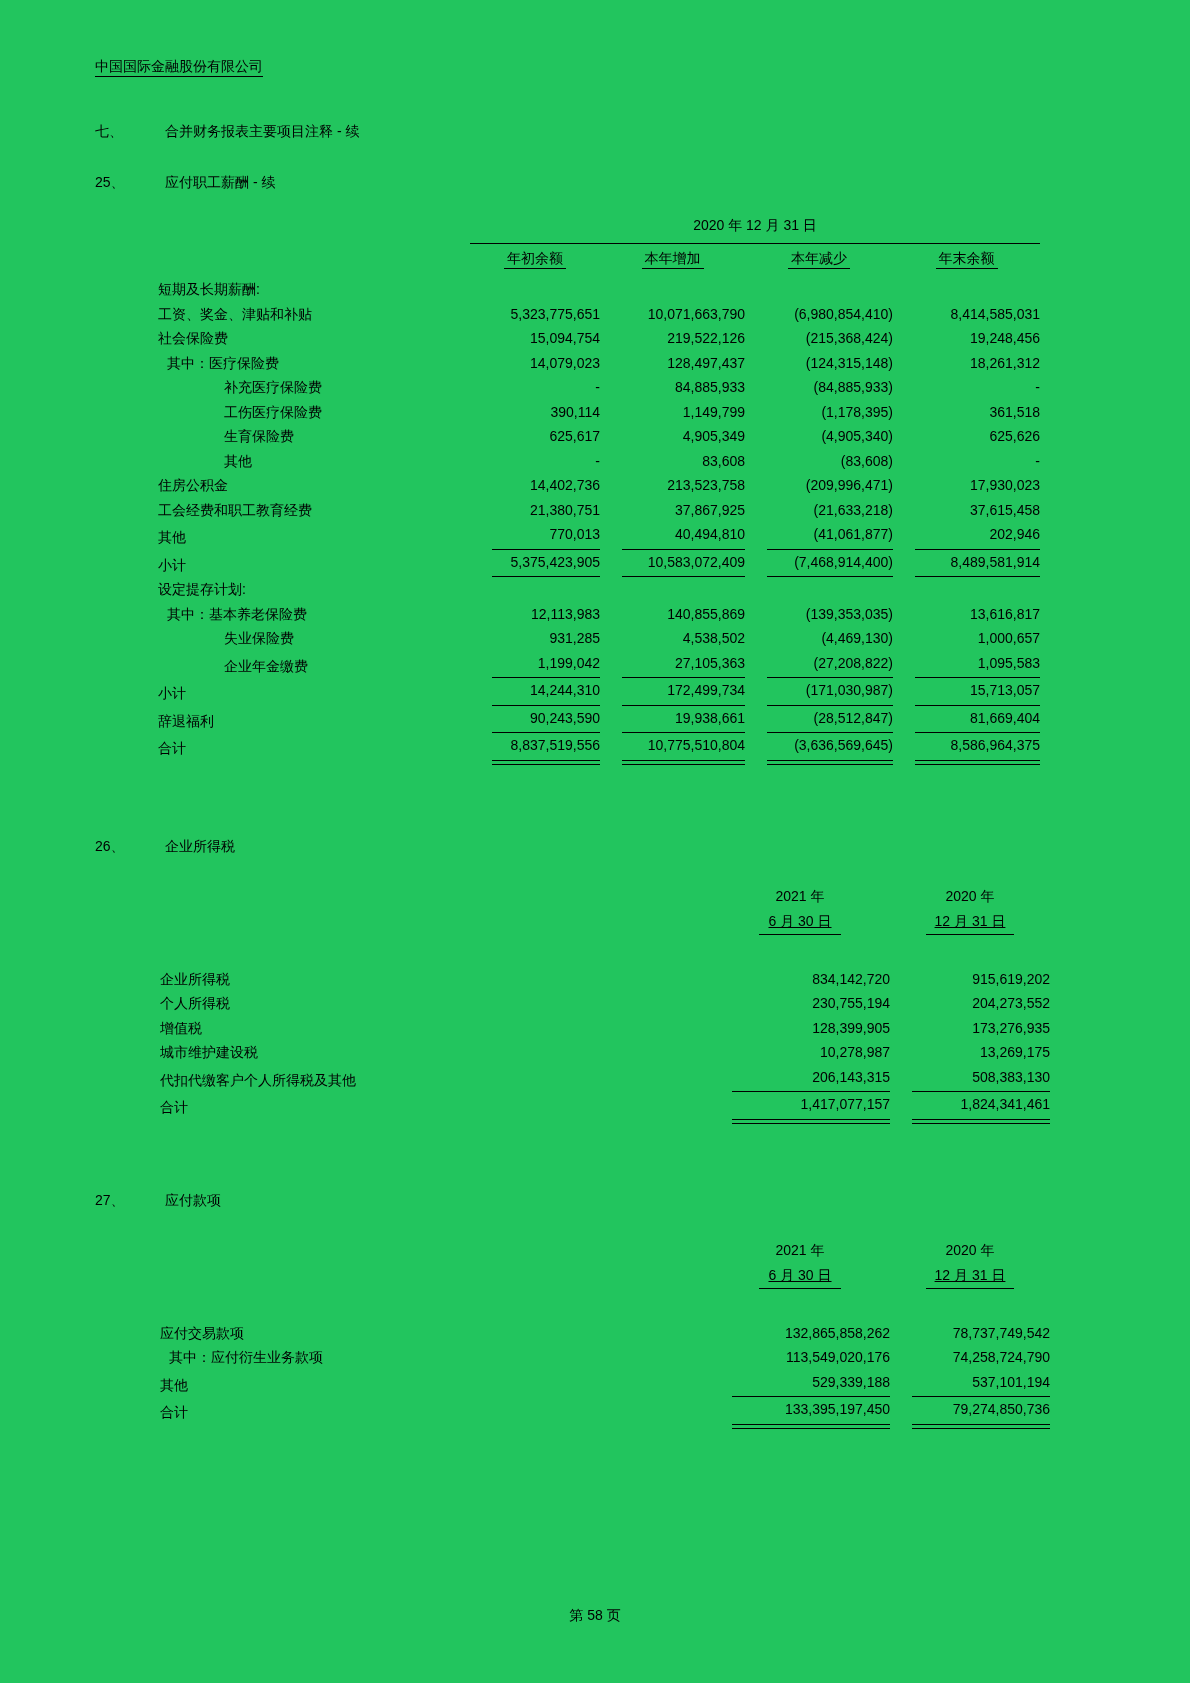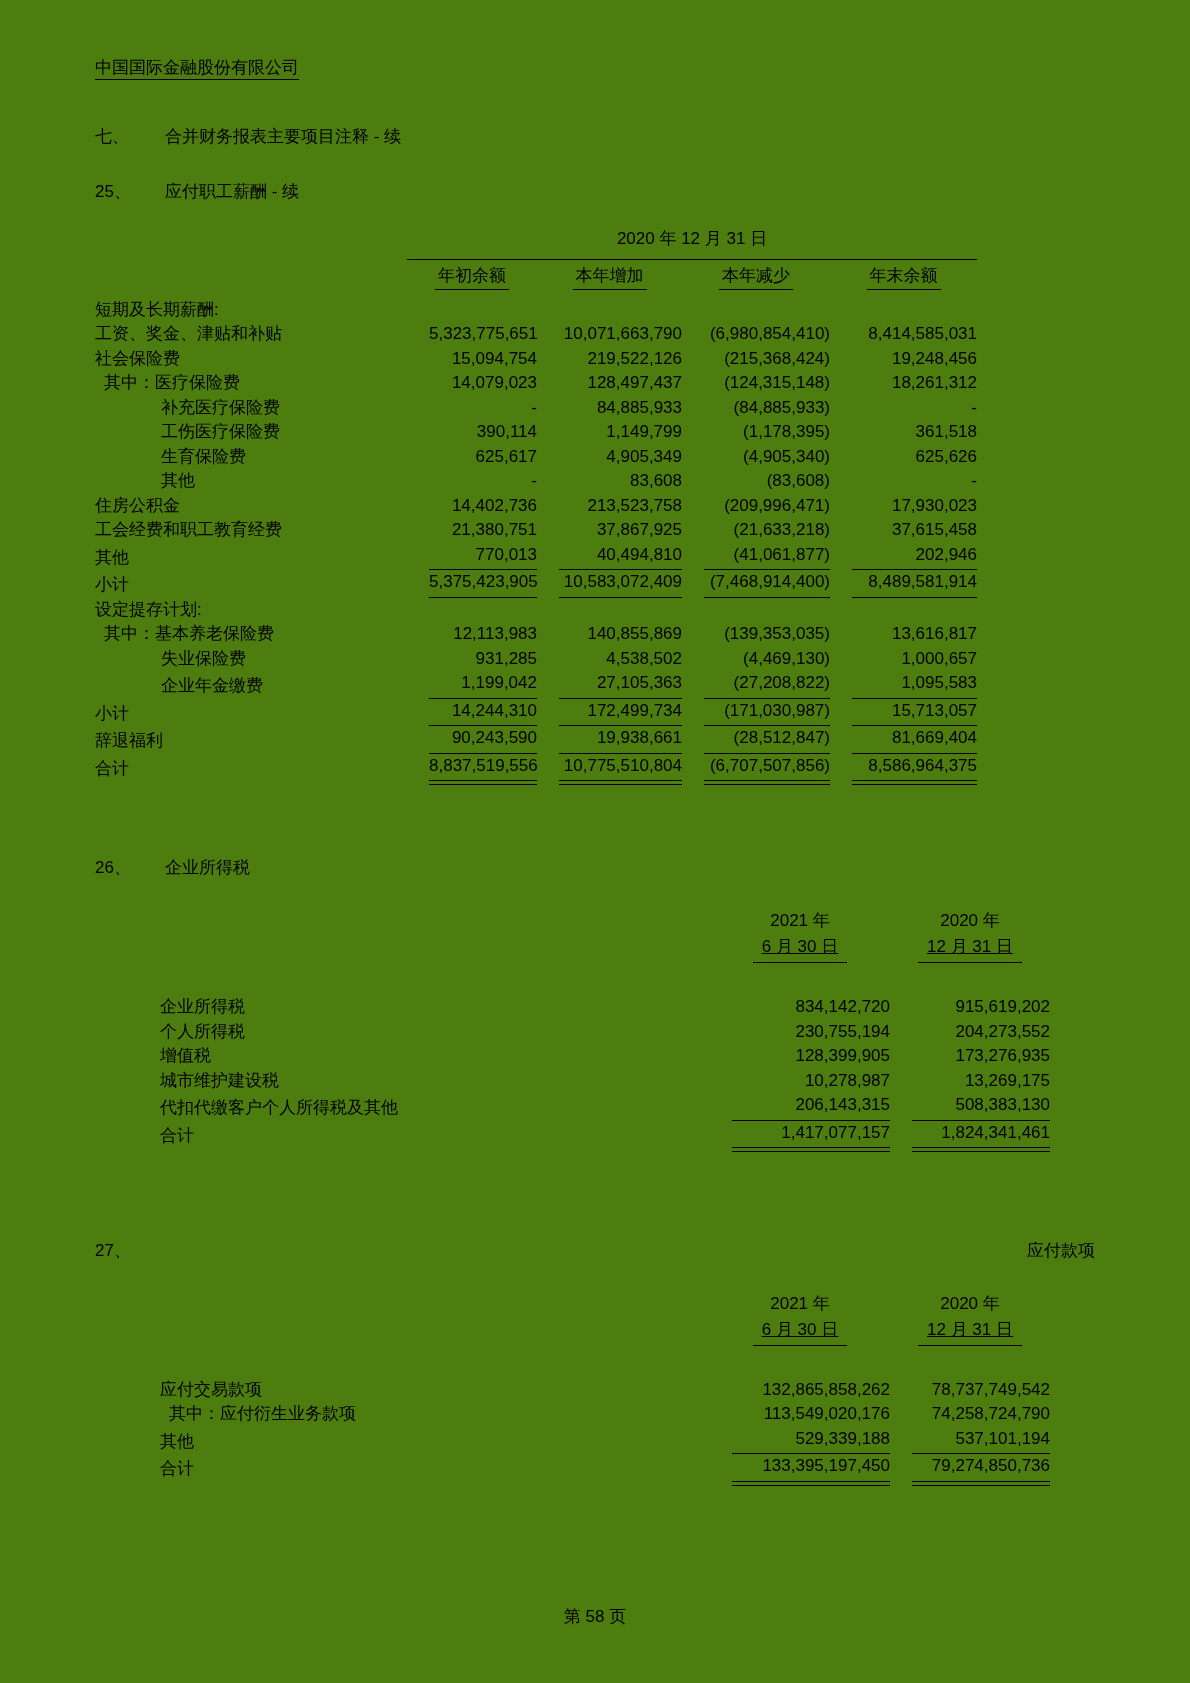--- a/index.html
+++ b/index.html
@@ -1,43 +1,43 @@
 <!DOCTYPE html>
 <html><head>
 <meta charset="utf-8">
 <style>
   * { margin:0; padding:0; box-sizing:border-box; }
   html,body { background:#ffffff; }
   .page {
     position:relative;
     width:1190px; height:1683px;
-    background:#4d7c0f;
+    background:#22c55e;
     color:#000;
     font-family:"Liberation Sans", "DejaVu Sans", sans-serif;
-    font-size:17px;
+    font-size:14px;
     line-height:1.35;
     overflow:hidden;
   }
   .content { padding:57px 95px 0 95px; }
 
   .company { margin-bottom:46px; }
   .company span { border-bottom:1.2px solid #000; padding-bottom:2px; }
 
   .sec { display:flex; }
   .sec-7  { margin-bottom:32px; }
   .sec-25 { margin-bottom:24px; }
   .sec-26 { margin-top:76px; }
-  .sec-27 { margin-top:92px;justify-content:space-between; }
+  .sec-27 { margin-top:71px; }
   .sec-num { width:70px; flex:0 0 70px; }
 
   table { border-collapse:collapse; table-layout:fixed; }
   td, th { font-weight:normal; vertical-align:bottom; }
 
   
-  .t1 { width:882px; }
+  .t1 { margin-left:63px; width:882px; }
   .t1 .cap { text-align:center; padding-bottom:8px; }
   .t1 th.colh { border-top:1.5px solid #000; text-align:center; padding:5px 0 4px 0; }
   .t1 .colh-txt { display:inline-block; border-bottom:1.2px solid #000; padding:0 3px 1px 3px; }
   .t1 tbody td { line-height:24.5px; }
   .t1 tbody tr:first-child td { padding-top:4px; }
 
   
   .t2 { margin-left:65px; width:890px; margin-top:28px; }
   .t2 thead th { text-align:center; }
   .t2 .yr { line-height:25px; }
@@ -376,21 +376,21 @@
           </tr>
           <tr>
             <td class="lbl">合计</td>
             <td class="num">
               <div class="cv rule-bb">8,837,519,556</div>
             </td>
             <td class="num">
               <div class="cv rule-bb">10,775,510,804</div>
             </td>
             <td class="num">
-              <div class="cv rule-bb">(6,707,507,856)</div>
+              <div class="cv rule-bb">(3,636,569,645)</div>
             </td>
             <td class="num">
               <div class="cv rule-bb">8,586,964,375</div>
             </td>
           </tr>
         </tbody>
     </table>
 
     <div class="sec sec-26">
       <span class="sec-num">26、</span>

